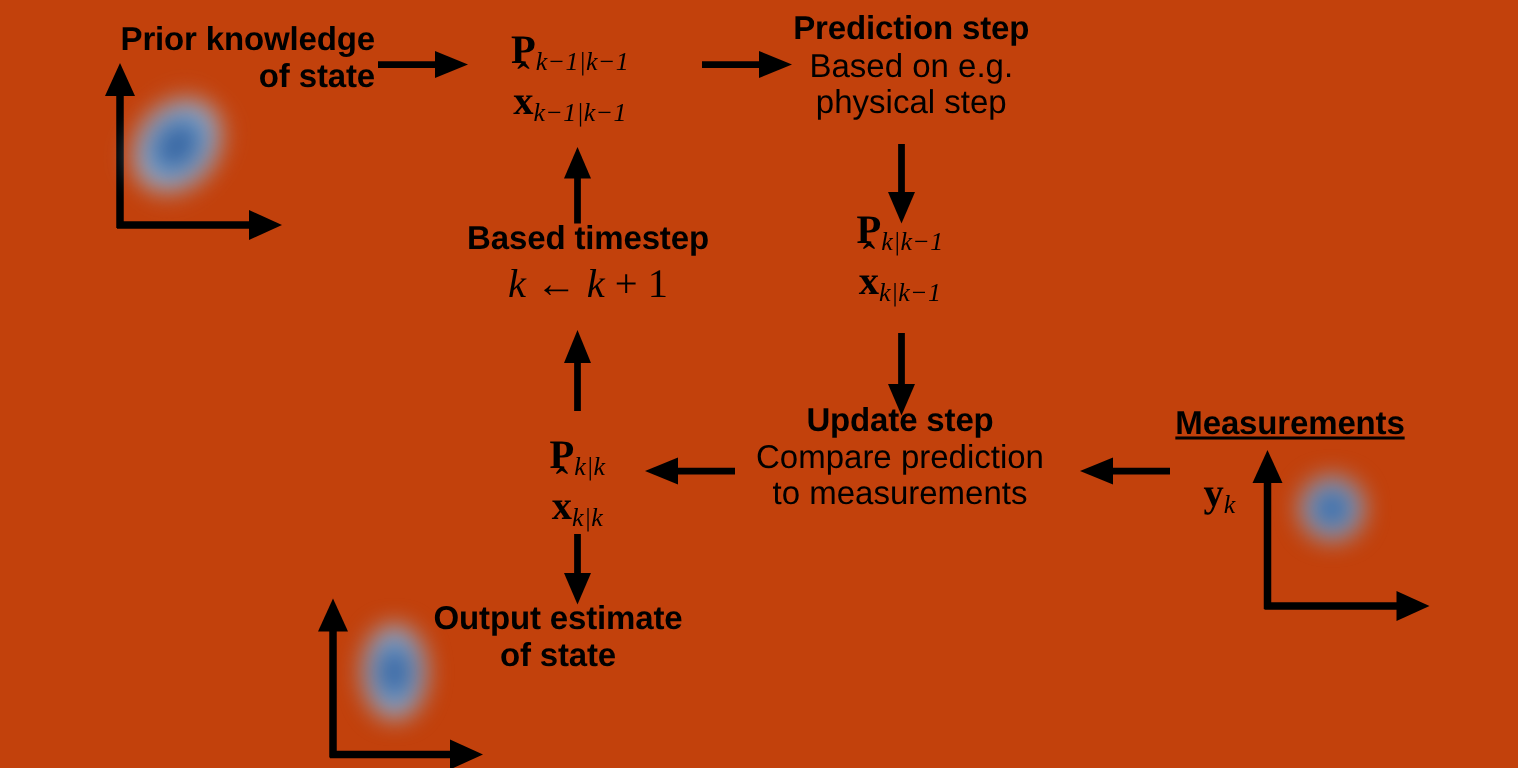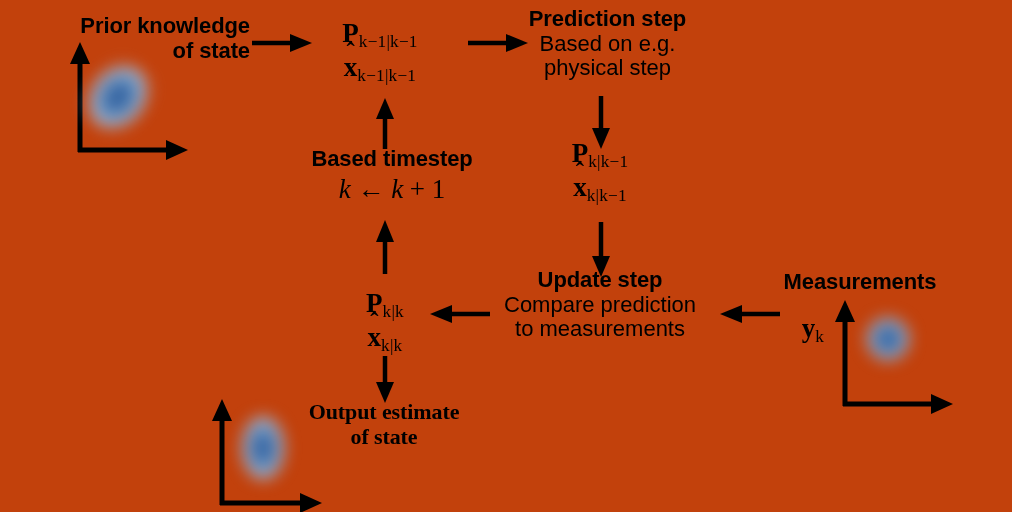--- a/index.html
+++ b/index.html
@@ -38,20 +38,21 @@
     line-height: 1.18;
   }
   .math .bf {
     font-weight: bold;
   }
   .math .it {
     font-style: italic;
   }
   .math sub {
     font-size: 0.64em;
+    font-style: italic;
     vertical-align: -0.28em;
     letter-spacing: 0.2px;
   }
   .hatwrap {
     position: relative;
     display: inline-block;
   }
   .hatwrap .hat {
     position: absolute;
     left: 50%;
@@ -177,21 +178,21 @@
     <div class="title">Update step</div>
     <div class="sub">Compare prediction</div>
     <div class="sub">to measurements</div>
   </div>
 
   <svg class="arrowsvg" style="left:718px; top:303px;" width="62" height="22" viewBox="0 0 62 22">
     <path d="M 62 11 L 20 11" stroke="#000" stroke-width="4.5" fill="none"></path>
     <path d="M 24 2 L 2 11 L 24 20 Z" fill="#000"></path>
   </svg>
 
-  <div class="node title" style="left:770px; top:270px; width:180px;">
+  <div class="node title" style="left:770px; top:270px; width:180px;text-decoration:underline;">
     <span>Measurements</span>
   </div>
 
   <div class="node math" style="left:778px; top:313px; width:70px;">
     <span class="bf">y</span><sub>k</sub>
   </div>
 
   <div class="axes" style="left:835px; top:296px; width:125px; height:116px;">
     <div class="blob" style="left:32px; top:22px; width:42px; height:42px;
                 background: radial-gradient(circle at 50% 50%, #2b5c9b 0%, #3b6aa6 28%, #7ba0c8 55%, #ccdaeb 76%, rgba(255,255,255,0) 95%);"></div>
@@ -201,21 +202,21 @@
       <path d="M 10 110 L 10 22" stroke="#000" stroke-width="5" fill="none"></path>
       <path d="M 0 26 L 10 4 L 20 26 Z" fill="#000"></path>
     </svg>
   </div>
 
   <svg class="arrowsvg" style="left:374px; top:356px;" width="22" height="48" viewBox="0 0 22 48">
     <path d="M 11 0 L 11 30" stroke="#000" stroke-width="4.5" fill="none"></path>
     <path d="M 2 26 L 11 47 L 20 26 Z" fill="#000"></path>
   </svg>
 
-  <div class="node title" style="left:284px; top:400px; width:200px; text-align:center;font-family:Liberation Serif, serif;">
+  <div class="node title" style="left:272px; top:400px; width:200px; text-align:center;">
     <div>Output estimate</div>
     <div>of state</div>
   </div>
 
   <div class="axes" style="left:212px; top:395px; width:125px; height:118px;">
     <div class="blob" style="left:30px; top:22px; width:42px; height:62px;
                 background: radial-gradient(ellipse at 50% 50%, #2b5c9b 0%, #3b6aa6 26%, #7ba0c8 53%, #ccdaeb 76%, rgba(255,255,255,0) 95%);"></div>
     <svg width="130" height="122" viewBox="0 0 130 122">
       <path d="M 8 108 L 92 108" stroke="#000" stroke-width="5" fill="none"></path>
       <path d="M 88 98 L 110 108 L 88 118 Z" fill="#000"></path>

